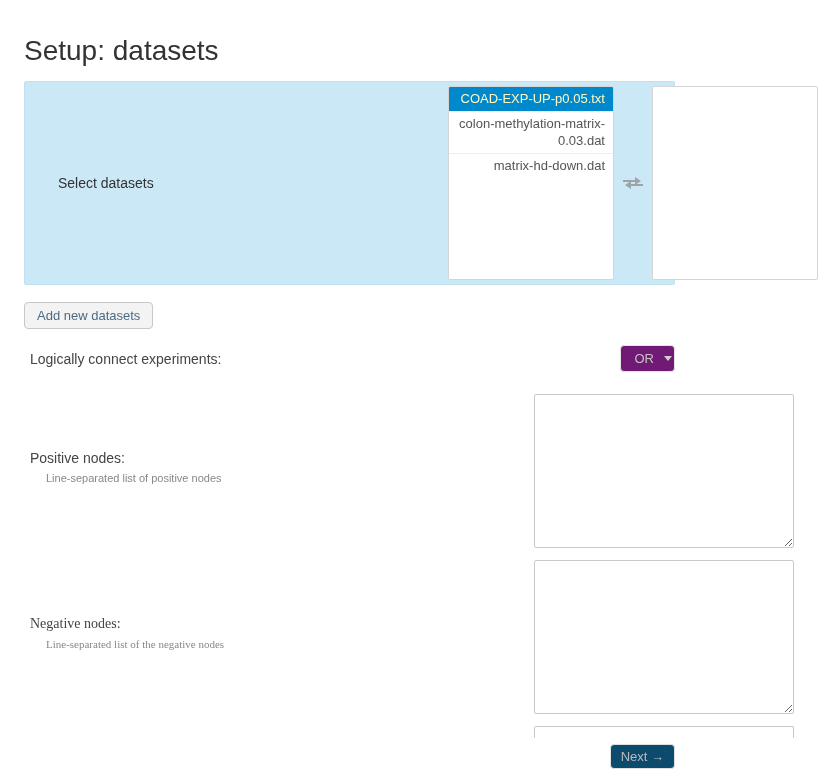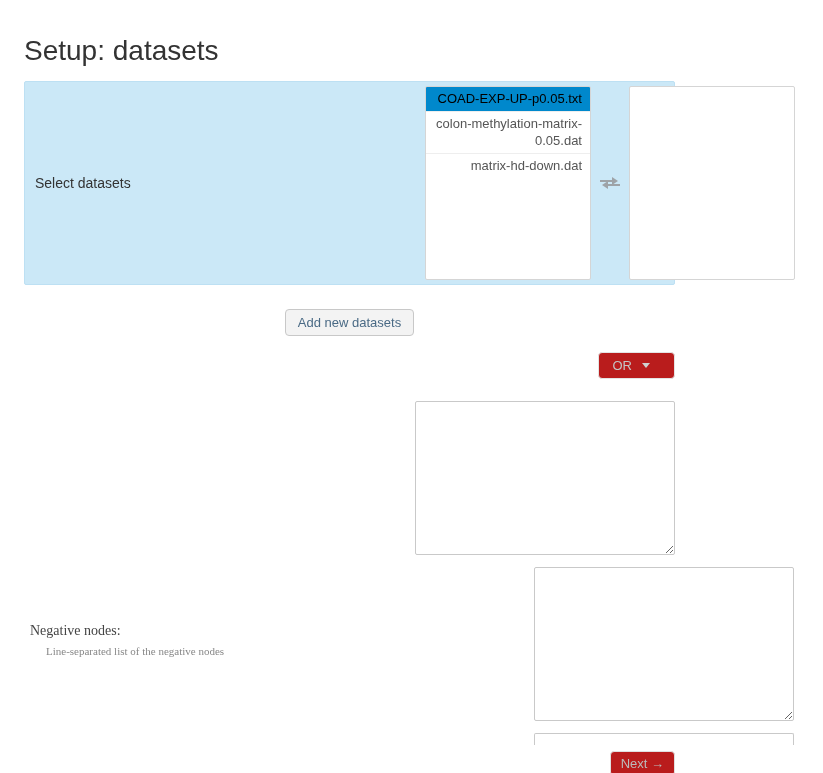--- a/index.html
+++ b/index.html
@@ -32,20 +32,21 @@
     height: 204px;
     position: relative;
   }
   .panel-select .label-col {
     flex: 0 0 400px;
     display: flex;
     align-items: center;
     padding-left: 10px;
     font-size: 14px;
     color: #333;
+    margin-left: 23px;
   }
   .listbox {
     background: #fff;
     border: 1px solid #d5d5d5;
     border-radius: 2px;
     overflow: hidden;
     margin: 4px 0;
   }
   .listbox.left  { flex: 0 0 166px; }
   .listbox.right { flex: 0 0 166px; }
@@ -54,49 +55,49 @@
     color: #555;
     text-align: right;
     padding: 4px 8px;
     line-height: 1.25;
     border-bottom: 1px solid #eee;
     cursor: pointer;
   }
   .listbox .item:last-child { border-bottom: none; padding-left: 36px; }
   .listbox .item.selected {
     background: #0088cc;
-    color: #000000;
+    color: #fef9c3;
   }
   .swap-col {
     flex: 0 0 38px;
     display: flex;
     align-items: center;
     justify-content: center;
   }
   .swap-col svg { display: block; }
 
   
   .row-right {
     display: flex;
-    justify-content: center;
-    margin-top: 24px;
+    justify-content: flex-start;
+    margin-top: 17px;
   }
   .btn {
     border: 1px solid #c8c8c8;
     background: #f3f3f3;
     color: #4a6a85;
     font-size: 13px;
     padding: 5px 12px;
     border-radius: 4px;
     cursor: pointer;
   }
   .btn.disabled {
     color: #bbb;
     border-color: #e0e0e0;
-    background: #b91c1c;
+    background: #0c4a6e;
     cursor: default;
   }
   .btn.small {
     padding: 4px 10px;
   }
 
   
   .form-row {
     display: flex;
     align-items: flex-start;
@@ -117,25 +118,25 @@
     margin-top: 6px;
     padding-left: 16px;
   }
   .form-row .ctrl {
     flex: 1 1 auto;
     display: flex;
     justify-content: flex-end;
   }
   .select-pill {
     border: 1px solid #e4e4e4;
-    background: #b91c1c;
+    background: #701a75;
     color: #c4c4c4;
     font-size: 13px;
     border-radius: 4px;
-    padding: 5px 24px 5px 14px;
+    padding: 5px 2px 5px 14px;
     display: inline-flex;
     align-items: center;
     gap: 10px;
     cursor: default;
   }
   .select-pill .caret {
     width: 0; height: 0;
     border-left: 4px solid transparent;
     border-right: 4px solid transparent;
     border-top: 5px solid #d0d0d0;
@@ -171,21 +172,21 @@
 
 <div class="page">
 
   <h1 class="title">Setup: datasets</h1>
 
   <div class="panel-select">
     <div class="label-col">Select datasets</div>
 
     <div class="listbox left" id="available-list">
         <div class="item selected">COAD-EXP-UP-p0.05.txt</div>
-        <div class="item">colon-methylation-matrix-0.05.dat</div>
+        <div class="item">colon-methylation-matrix-0.03.dat</div>
         <div class="item">matrix-hd-down.dat</div>
       </div>
 
     <div class="swap-col">
       <span>
         <svg width="20" height="14" viewBox="0 0 20 14">
           <path d="M0 4 L12 4 L12 1 L18 5 L12 9 L12 6 L0 6 Z" fill="#9ea3a7"></path>
           <path d="M20 10 L8 10 L8 13 L2 9 L8 5 L8 8 L20 8 Z" fill="#9ea3a7"></path>
         </svg>
       </span>
@@ -194,30 +195,35 @@
     <div class="listbox right" id="chosen-list"></div>
     <div style="flex:0 0 4px"></div>
   </div>
 
   <div class="row-right">
     <button class="btn">Add new datasets</button>
   </div>
 
   <div class="form-row align-center">
     <div class="lbl">
+      <div class="lbl-title">Logically connect experiments:</div>
     </div>
     <div class="ctrl">
       <div class="select-pill">
         <span>OR</span>
         <span class="caret"></span>
       </div>
     </div>
   </div>
 
   <div class="form-row" style="margin-top:22px;">
+    <div class="lbl" style="padding-top:56px;">
+      <div class="lbl-title">Positive nodes:</div>
+      <div class="lbl-help">Line-separated list of positive nodes</div>
+    </div>
     <div class="ctrl">
       <textarea class="big" style=""></textarea>
     </div>
   </div>
 
   <div class="form-row" style="margin-top:12px;">
     <div class="lbl" style="padding-top:56px;font-family:Liberation Serif, serif;">
       <div class="lbl-title">Negative nodes:</div>
       <div class="lbl-help">Line-separated list of the negative nodes</div>
     </div>

